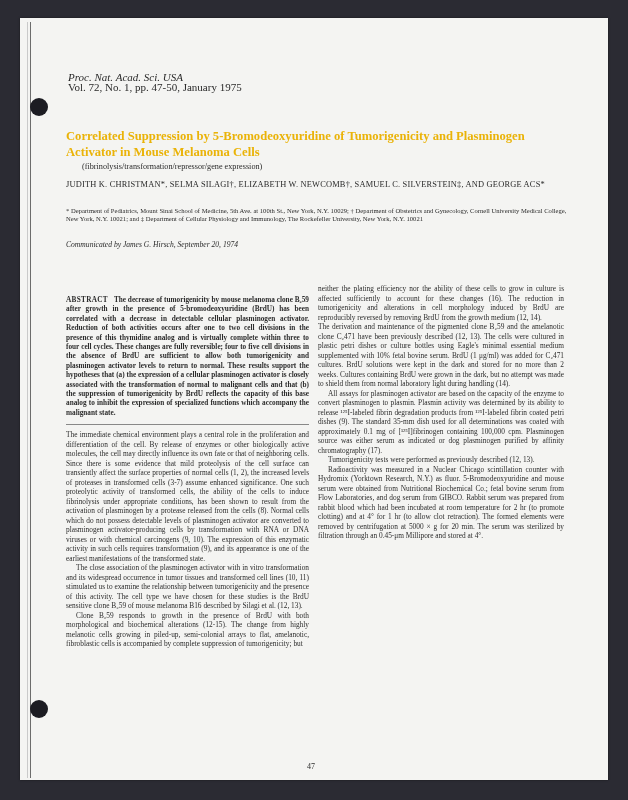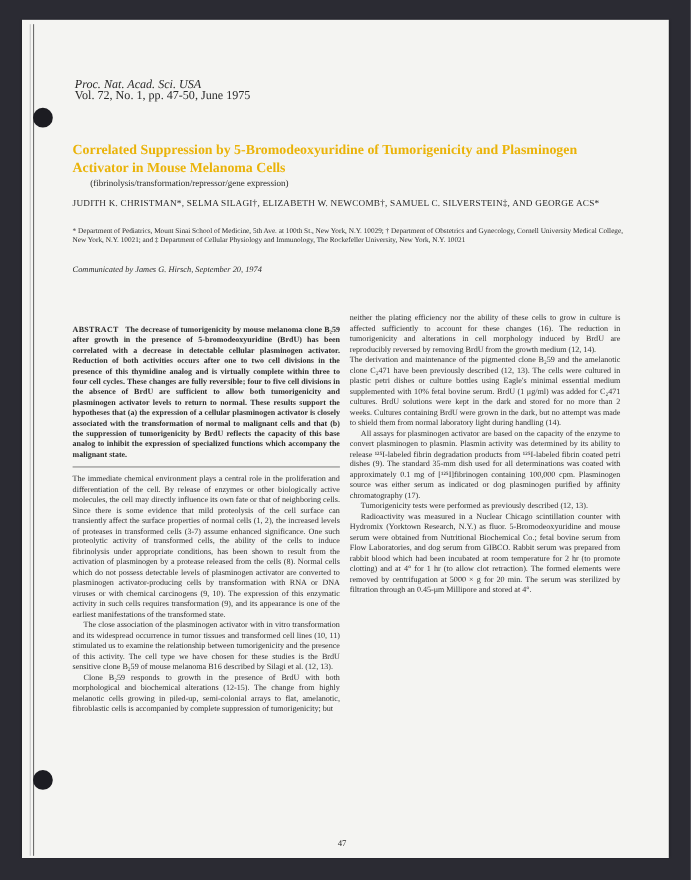--- a/index.html
+++ b/index.html
@@ -49,21 +49,21 @@
 <body>
 
 <div class="paper"></div>
 <div class="spine2"></div>
 <div class="spine"></div>
 <div class="hole" style="left:30px; top:98px;"></div>
 <div class="hole" style="left:30px; top:700px;"></div>
 
 <div class="content journal">
   <div class="j1">Proc. Nat. Acad. Sci. USA</div>
-  <div>Vol. 72, No. 1, pp. 47-50, June 1975</div>
+  <div>Vol. 72, No. 1, pp. 47-50, January 1975</div>
 </div>
 
 <div class="content title">Correlated Suppression by 5-Bromodeoxyuridine of Tumorigenicity and Plasminogen Activator in Mouse Melanoma Cells</div>
 <div class="content keywords">(fibrinolysis/transformation/repressor/gene expression)</div>
 <div class="content authors">JUDITH K. CHRISTMAN*, SELMA SILAGI†, ELIZABETH W. NEWCOMB†, SAMUEL C. SILVERSTEIN‡, AND GEORGE ACS*</div>
 <div class="content affil">* Department of Pediatrics, Mount Sinai School of Medicine, 5th Ave. at 100th St., New York, N.Y. 10029; † Department of Obstetrics and Gynecology, Cornell University Medical College, New York, N.Y. 10021; and ‡ Department of Cellular Physiology and Immunology, The Rockefeller University, New York, N.Y. 10021</div>
 <div class="content communicated">Communicated by James G. Hirsch, September 20, 1974</div>
 
 <div class="col col-left">
   <div class="abstract">

